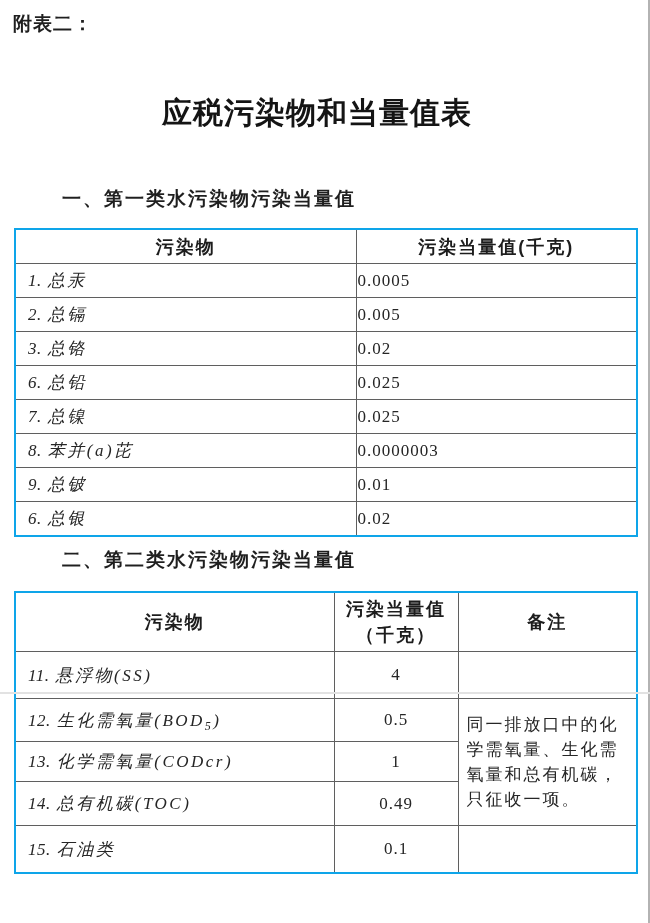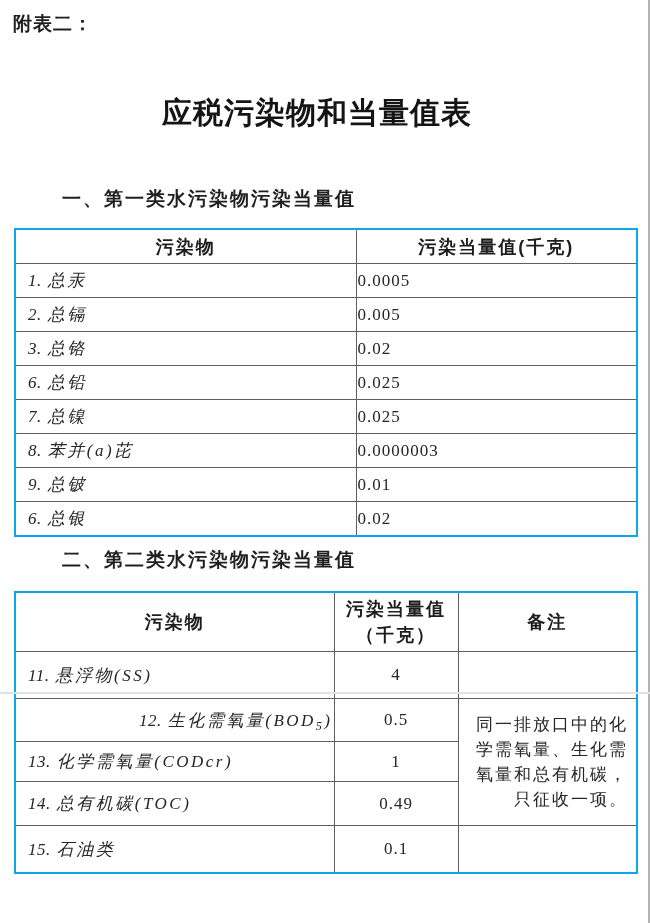--- a/index.html
+++ b/index.html
@@ -70,21 +70,21 @@
   }
   .t1 th { height: 31px; }
   .t2 th { height: 56px; white-space: pre-line; line-height: 26px; }
 
   td {
     font-size: 17px;
     color: #262626;
   }
   .t1 td { height: 31px; }
   .t2 td.r11 { height: 42px; }
-  .t2 td.r12 { height: 40px; text-align: right; }
+  .t2 td.r12 { height: 40px; }
   .t2 td.r13 { height: 37px; }
   .t2 td.r14 { height: 41px; }
   .t2 td.r15 { height: 42px; }
 
   td.name {
     padding-left: 12px;
     letter-spacing: 2.5px;
     font-style: italic;
   }
   td.name .num { letter-spacing: 0.5px; margin-right: 6px; }
@@ -93,21 +93,21 @@
     text-align: left;
   }
   .t2 td.val {
     text-align: center;
     letter-spacing: 1px;
   }
   td.remark {
     padding: 2px 8px;
     letter-spacing: 2px;
     line-height: 25px;
-    text-align: right;
+    text-align: left;
     vertical-align: middle;
   }
   sub { font-size: 12px; line-height: 0; }
 
   .edge-right {
     position: absolute; top: 0; right: 0;
     width: 2px; height: 923px;
     background: #b3b3b3;
   }
   .edge-bottom {

